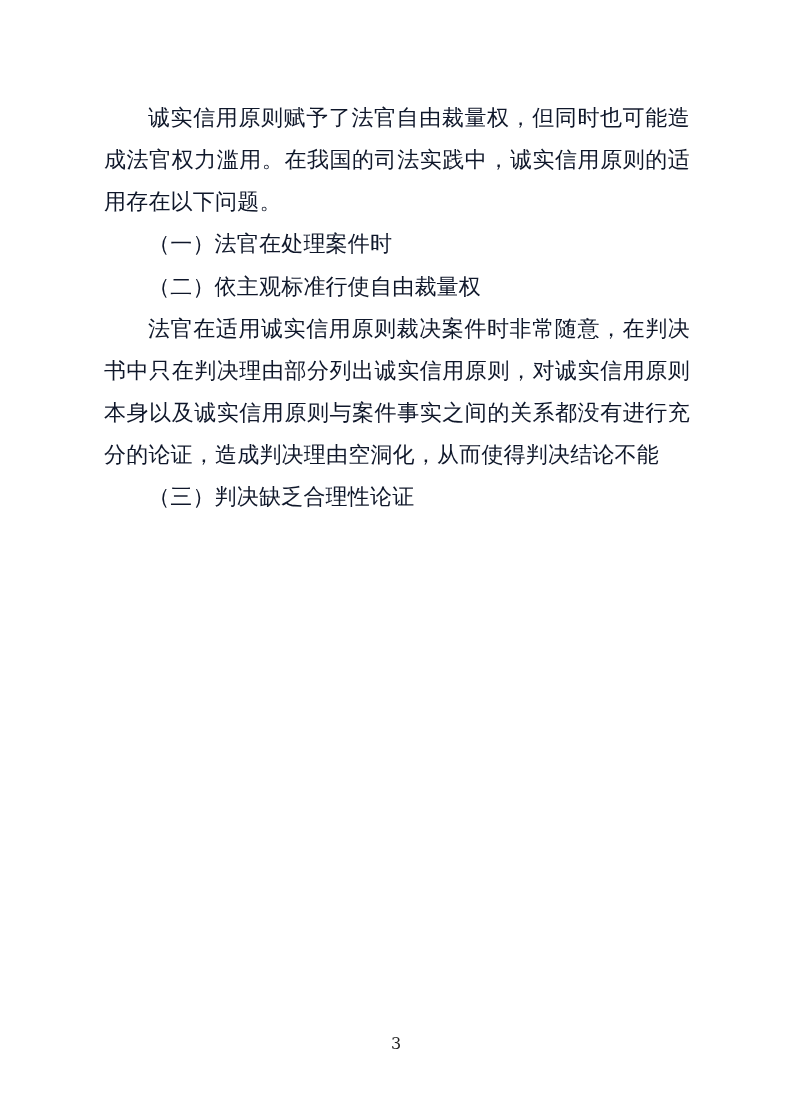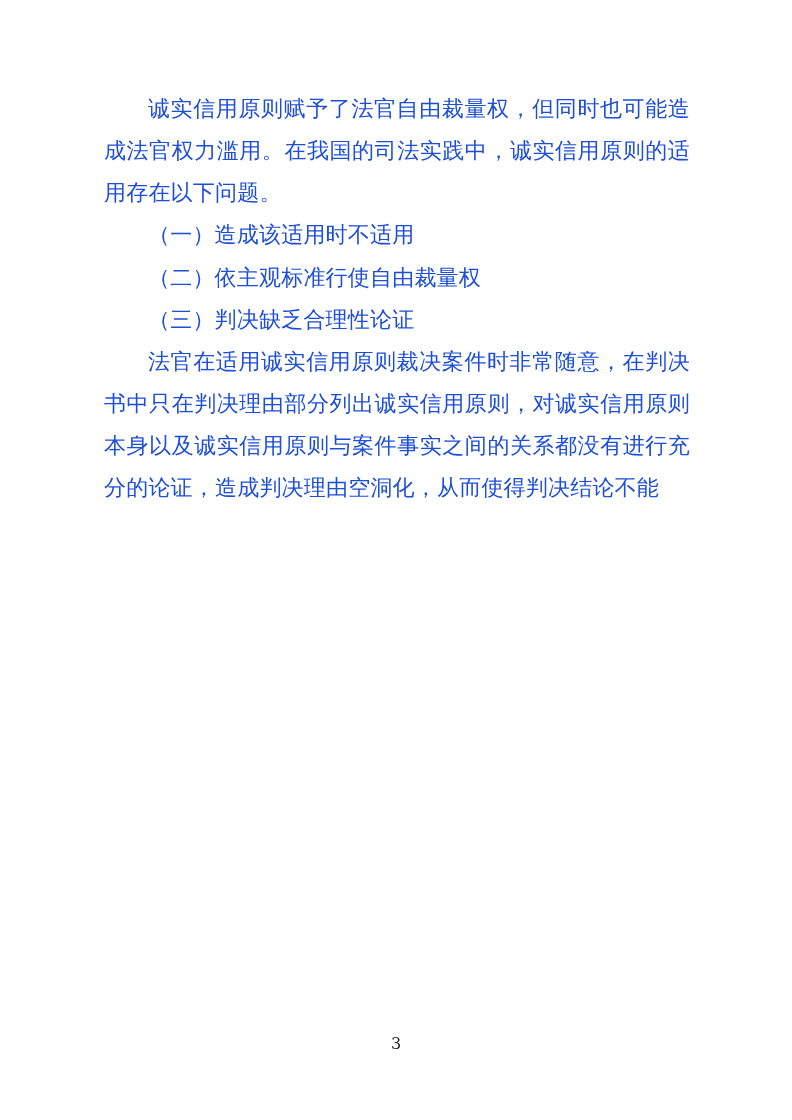--- a/index.html
+++ b/index.html
@@ -10,24 +10,24 @@
   .page {
     position: relative;
     width: 792px;
     height: 1120px;
     background: #ffffff;
     overflow: hidden;
     font-family: "DejaVu Serif", "Liberation Serif", serif;
   }
   .content {
     position: absolute;
-    top: 88px;
+    top: 97px;
     left: 104px;
     width: 586px;
-    color: #1d4ed8;
+    color: #0f172a;
     font-size: 22px;
     line-height: 42.15px;
     text-align: justify;
     text-justify: inter-ideograph;
     letter-spacing: 0.2px;
   }
   .content p {
     margin: 0;
     padding: 0;
     text-indent: 2em;
@@ -45,21 +45,21 @@
     color: #1e1e1e;
     font-family: "DejaVu Serif", "Liberation Serif", serif;
   }
 </style>
 </head>
 <body>
 
 <div class="page">
   <div class="content">
     <p>诚实信用原则赋予了法官自由裁量权，但同时也可能造成法官权力滥用。在我国的司法实践中，诚实信用原则的适用存在以下问题。</p>
-    <p>（一）造成该适用时不适用</p>
+    <p>（一）法官在处理案件时</p>
     <p>（二）依主观标准行使自由裁量权</p>
+    <p>法官在适用诚实信用原则裁决案件时非常随意，在判决书中只在判决理由部分列出诚实信用原则，对诚实信用原则本身以及诚实信用原则与案件事实之间的关系都没有进行充分的论证，造成判决理由空洞化，从而使得判决结论不能</p>
     <p>（三）判决缺乏合理性论证</p>
-    <p>法官在适用诚实信用原则裁决案件时非常随意，在判决书中只在判决理由部分列出诚实信用原则，对诚实信用原则本身以及诚实信用原则与案件事实之间的关系都没有进行充分的论证，造成判决理由空洞化，从而使得判决结论不能</p>
   </div>
   <div class="footer">
     <span class="pagenum">3</span>
   </div>
 </div>
 
 </body></html>

